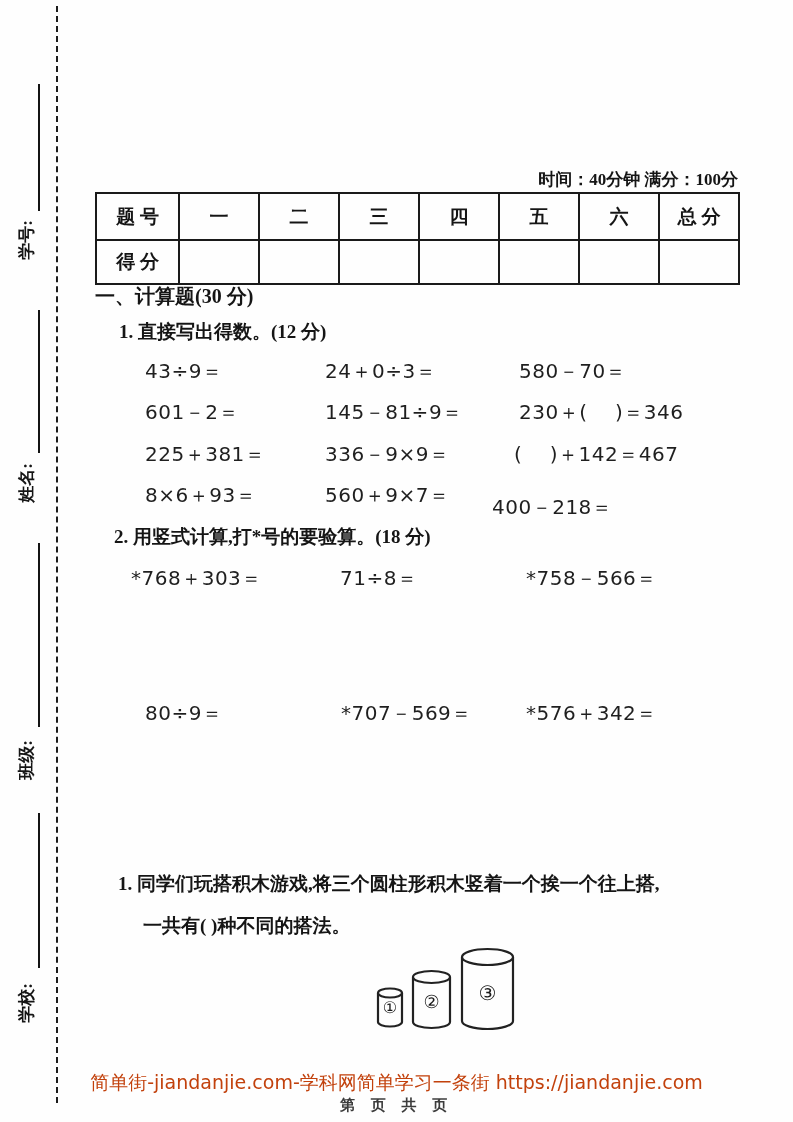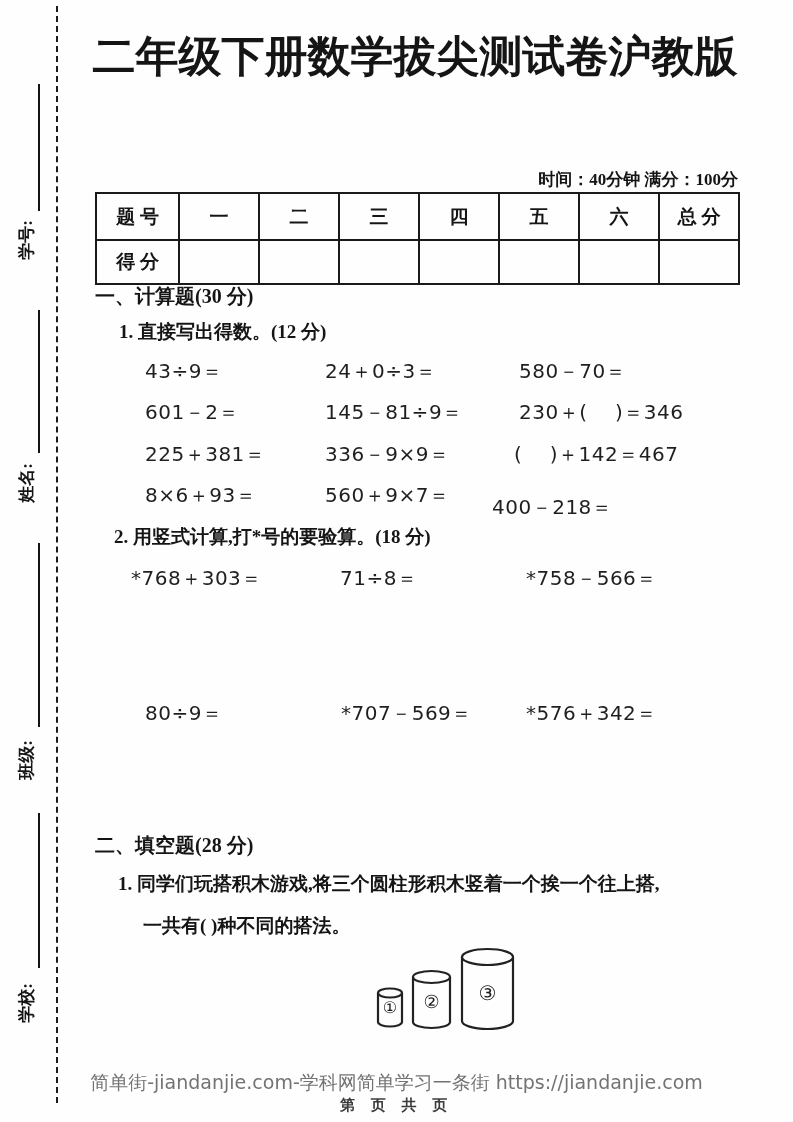--- a/index.html
+++ b/index.html
@@ -52,21 +52,21 @@
   .e10{left:145px;top:399px;} .e11{left:325px;top:399px;} .e12{left:519px;top:399px;text-align:right;}
   .e20{left:145px;top:441px;} .e21{left:325px;top:441px;} .e22{left:514px;top:441px;}
   .e30{left:145px;top:482px;} .e31{left:325px;top:482px;} .e32{left:492px;top:482px;margin-top:12px;}
   .f00{left:131px;top:565px;} .f01{left:340px;top:565px;} .f02{left:526px;top:565px;}
   .f10{left:145px;top:700px;} .f11{left:341px;top:700px;} .f12{left:526px;top:700px;}
   
   .cyl-figure{position:absolute;left:358px;top:946px;}
   
   .footer-site{position:absolute;left:0;top:1070px;width:793px;text-align:center;
     font-family:"DejaVu Sans","Liberation Sans",sans-serif;
-    font-size:19px;color:#737373;white-space:nowrap;}
+    font-size:19px;color:#c2410c;white-space:nowrap;}
   .footer-page{position:absolute;left:0;top:1096px;width:793px;text-align:center;
     font-size:15px;font-weight:bold;color:#3c3c3c;letter-spacing:6px;}
 </style>
 </head>
 <body>
 
 <div class="page">
 
   <div class="cut-line"></div>
 
@@ -75,21 +75,20 @@
 
   <div class="side-line sl-1"></div>
   <div class="side-label lb-1">姓名:</div>
 
   <div class="side-line sl-2"></div>
   <div class="side-label lb-2">班级:</div>
 
   <div class="side-line sl-3"></div>
   <div class="side-label lb-3">学校:</div>
 
-  <div class="title">二年级下册数学拔尖测试卷沪教版</div>
   <div class="meta">时间：40分钟  满分：100分</div>
 
   <table class="score">
     <colgroup>
       <col style="width:83px">
         <col style="width:80px">
         <col style="width:80px">
         <col style="width:80px">
       <col style="width:80px">
         <col style="width:80px">
@@ -138,21 +137,20 @@
 
   <div class="q-label q-vert">2. 用竖式计算,打*号的要验算。(18 分)</div>
 
   <div class="expr f00">*768＋303＝</div>
   <div class="expr f01">71÷8＝</div>
   <div class="expr f02">*758－566＝</div>
   <div class="expr f10">80÷9＝</div>
   <div class="expr f11">*707－569＝</div>
   <div class="expr f12">*576＋342＝</div>
 
-  <div class="sec-heading h-fill">二、填空题(28 分)</div>
   <div class="q-label q-fill1">1. 同学们玩搭积木游戏,将三个圆柱形积木竖着一个挨一个往上搭,</div>
   <div class="q-label q-fill2">一共有(      )种不同的搭法。</div>
 
   <svg class="cyl-figure" width="170" height="88" viewBox="0 0 170 88">
     <g fill="#fefefe" stroke="#222" stroke-width="2.2">
       <path d="M20,47 L20,76 A12,4.5 0 0 0 44,76 L44,47"></path>
       <ellipse cx="32" cy="47" rx="12" ry="4.5"></ellipse>
     </g>
     <g fill="#fefefe" stroke="#222" stroke-width="2.2">
       <path d="M55,31 L55,76 A18.5,6 0 0 0 92,76 L92,31"></path>

